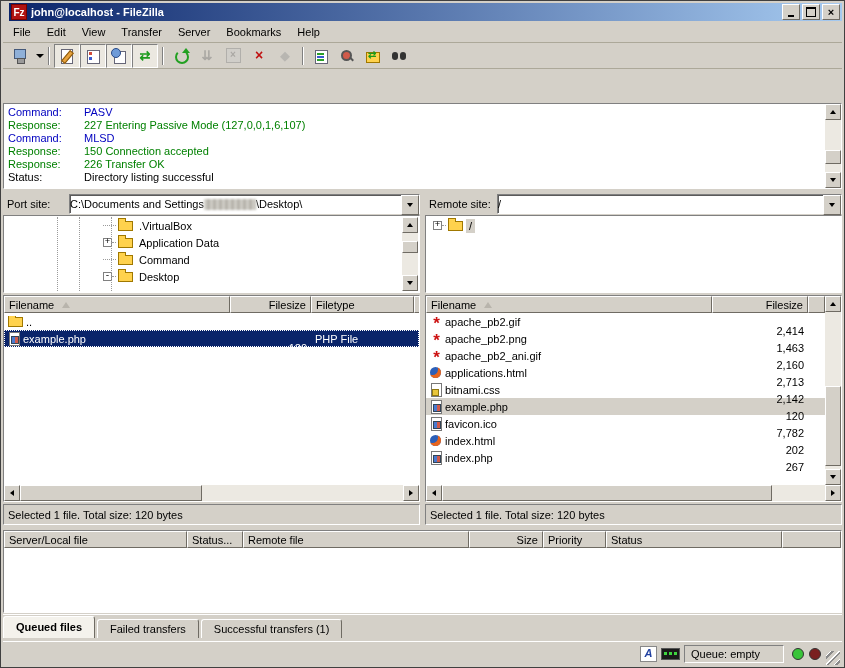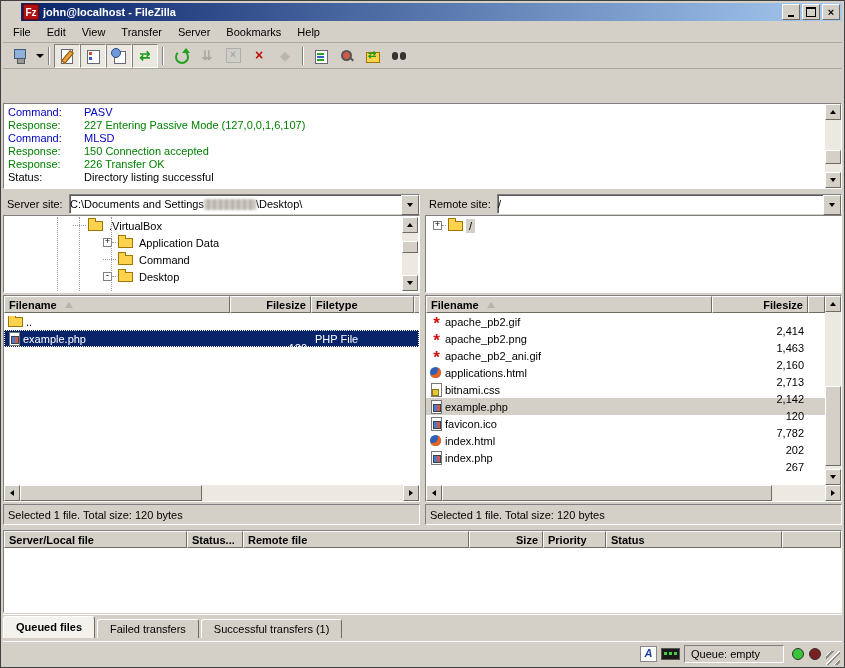--- a/index.html
+++ b/index.html
@@ -5,21 +5,21 @@
   html,body{margin:0;padding:0;background:#808080;}
   .window{position:relative;width:845px;height:668px;background:#d4d0c8;
     font-family:"Liberation Sans",sans-serif;font-size:11px;color:#000;
     box-sizing:border-box;border:1px solid #404040;overflow:hidden;}
   
   .raised{border:1px solid;border-color:#fff #6f6b63 #6f6b63 #fff;background:#d4d0c8;}
   .sunken{border:1px solid;border-color:#808080 #fff #fff #808080;}
   .field{border:1px solid;border-color:#808080 #fff #fff #808080;
     box-shadow:inset 1px 1px 0 #5a5a5a;background:#fff;}
   
-  .titlebar{position:absolute;top:2px;left:20px;right:2px;height:18px;
+  .titlebar{position:absolute;top:2px;left:8px;right:2px;height:18px;
     background:linear-gradient(90deg,#0a246a,#a6caf0);color:#fff;display:flex;
     align-items:center;padding:0 2px;font-weight:bold;}
   .fzlogo{width:14px;height:14px;background:#b01212;border:1px solid #700;color:#fff;
     font-size:10px;font-weight:bold;display:flex;align-items:center;justify-content:center;margin-right:4px;}
   .title-text{flex:1;white-space:nowrap;overflow:hidden;}
   .winbtn{width:16px;height:14px;margin-left:2px;display:flex;align-items:center;
     justify-content:center;font-size:9px;color:#000;line-height:1;}
   .minglyph{width:6px;height:2px;background:#000;margin-top:7px;}
   .maxglyph{width:8px;height:7px;border:1px solid #000;border-top-width:2px;}
   .xglyph{font-size:11px;font-weight:bold;}
@@ -134,21 +134,21 @@
     background:#ffd24d;border:1px solid #a07800;border-bottom:none;}
   .tlabel{padding:1px 3px;}
   .tsel{background:#d4d0c8;}
   
   .listpanel{position:absolute;top:294px;height:207px;background:#fff;box-sizing:border-box;
     display:flex;flex-direction:column;}
   .listmain{flex:1;display:flex;overflow:hidden;}
   .listcol{flex:1;display:flex;flex-direction:column;overflow:hidden;}
   .hdr{height:17px;display:flex;flex:none;background:#d4d0c8;overflow:hidden;}
   .hcell{box-sizing:border-box;padding:2px 4px;display:flex;align-items:center;
-    white-space:nowrap;overflow:hidden;flex:none;font-weight:bold;}
+    white-space:nowrap;overflow:hidden;flex:none;}
   .hfill{flex:1;}
   .sortup{width:0;height:0;border-left:4px solid transparent;border-right:4px solid transparent;
     border-bottom:6px solid #b8b4ac;margin-left:8px;}
   .rows{flex:1;position:relative;overflow:hidden;}
   .frow{height:17px;display:flex;align-items:center;white-space:nowrap;}
   .fsel-act{background:#0a246a;color:#fff;outline:1px dotted #fff;outline-offset:-1px;}
   .cell{box-sizing:border-box;overflow:hidden;flex:none;padding:0 4px;}
   .cname{display:flex;align-items:center;padding:0 2px;}
   .cright{text-align:right;margin-top:19px;}
   
@@ -306,35 +306,35 @@
       <span class="thumbv raised" style="top:46px;height:14px"></span>
       <span class="sbtn raised" style="position:absolute;bottom:0">
           <span class="tri dn"></span>
         </span>
     </div>
   </div>
 
   <div class="splitter" style="top:188px;left:2px;right:2px;height:5px"></div>
 
   <div class="siterow" style="top:193px;left:2px;width:417px">
-    <span class="sitelabel">Server site:</span>
+    <span class="sitelabel">Port site:</span>
     <span class="combo field">
       <span class="combo-text"><span>C:\Documents and Settings</span><span class="blurseg"></span><span>\Desktop\</span></span>
       <span class="combo-btn raised">
           <span class="tri dn"></span>
         </span>
     </span>
   </div>
   <div class="tree sunken" style="top:214px;left:2px;width:417px;height:78px">
     <div class="treebody" style="display:flex">
       <div style="flex:1;position:relative">
         <span class="vguide" style="left:52px"></span>
         <span class="vguide" style="left:74px"></span>
         <span class="vguide" style="left:106px"></span>
-        <div class="trow" style="padding-left:68px">
+        <div class="trow" style="padding-left:98px">
           <span class="hconn" style="width:13px"></span>
             <span class="fold"></span>
             <span class="tlabel">.VirtualBox</span>
         </div>
         <div class="trow" style="padding-left:98px">
           <span class="expbox">+</span>
             <span class="hconn" style="width:4px"></span>
             <span class="fold"></span>
             <span class="tlabel">Application Data</span>
         </div>

